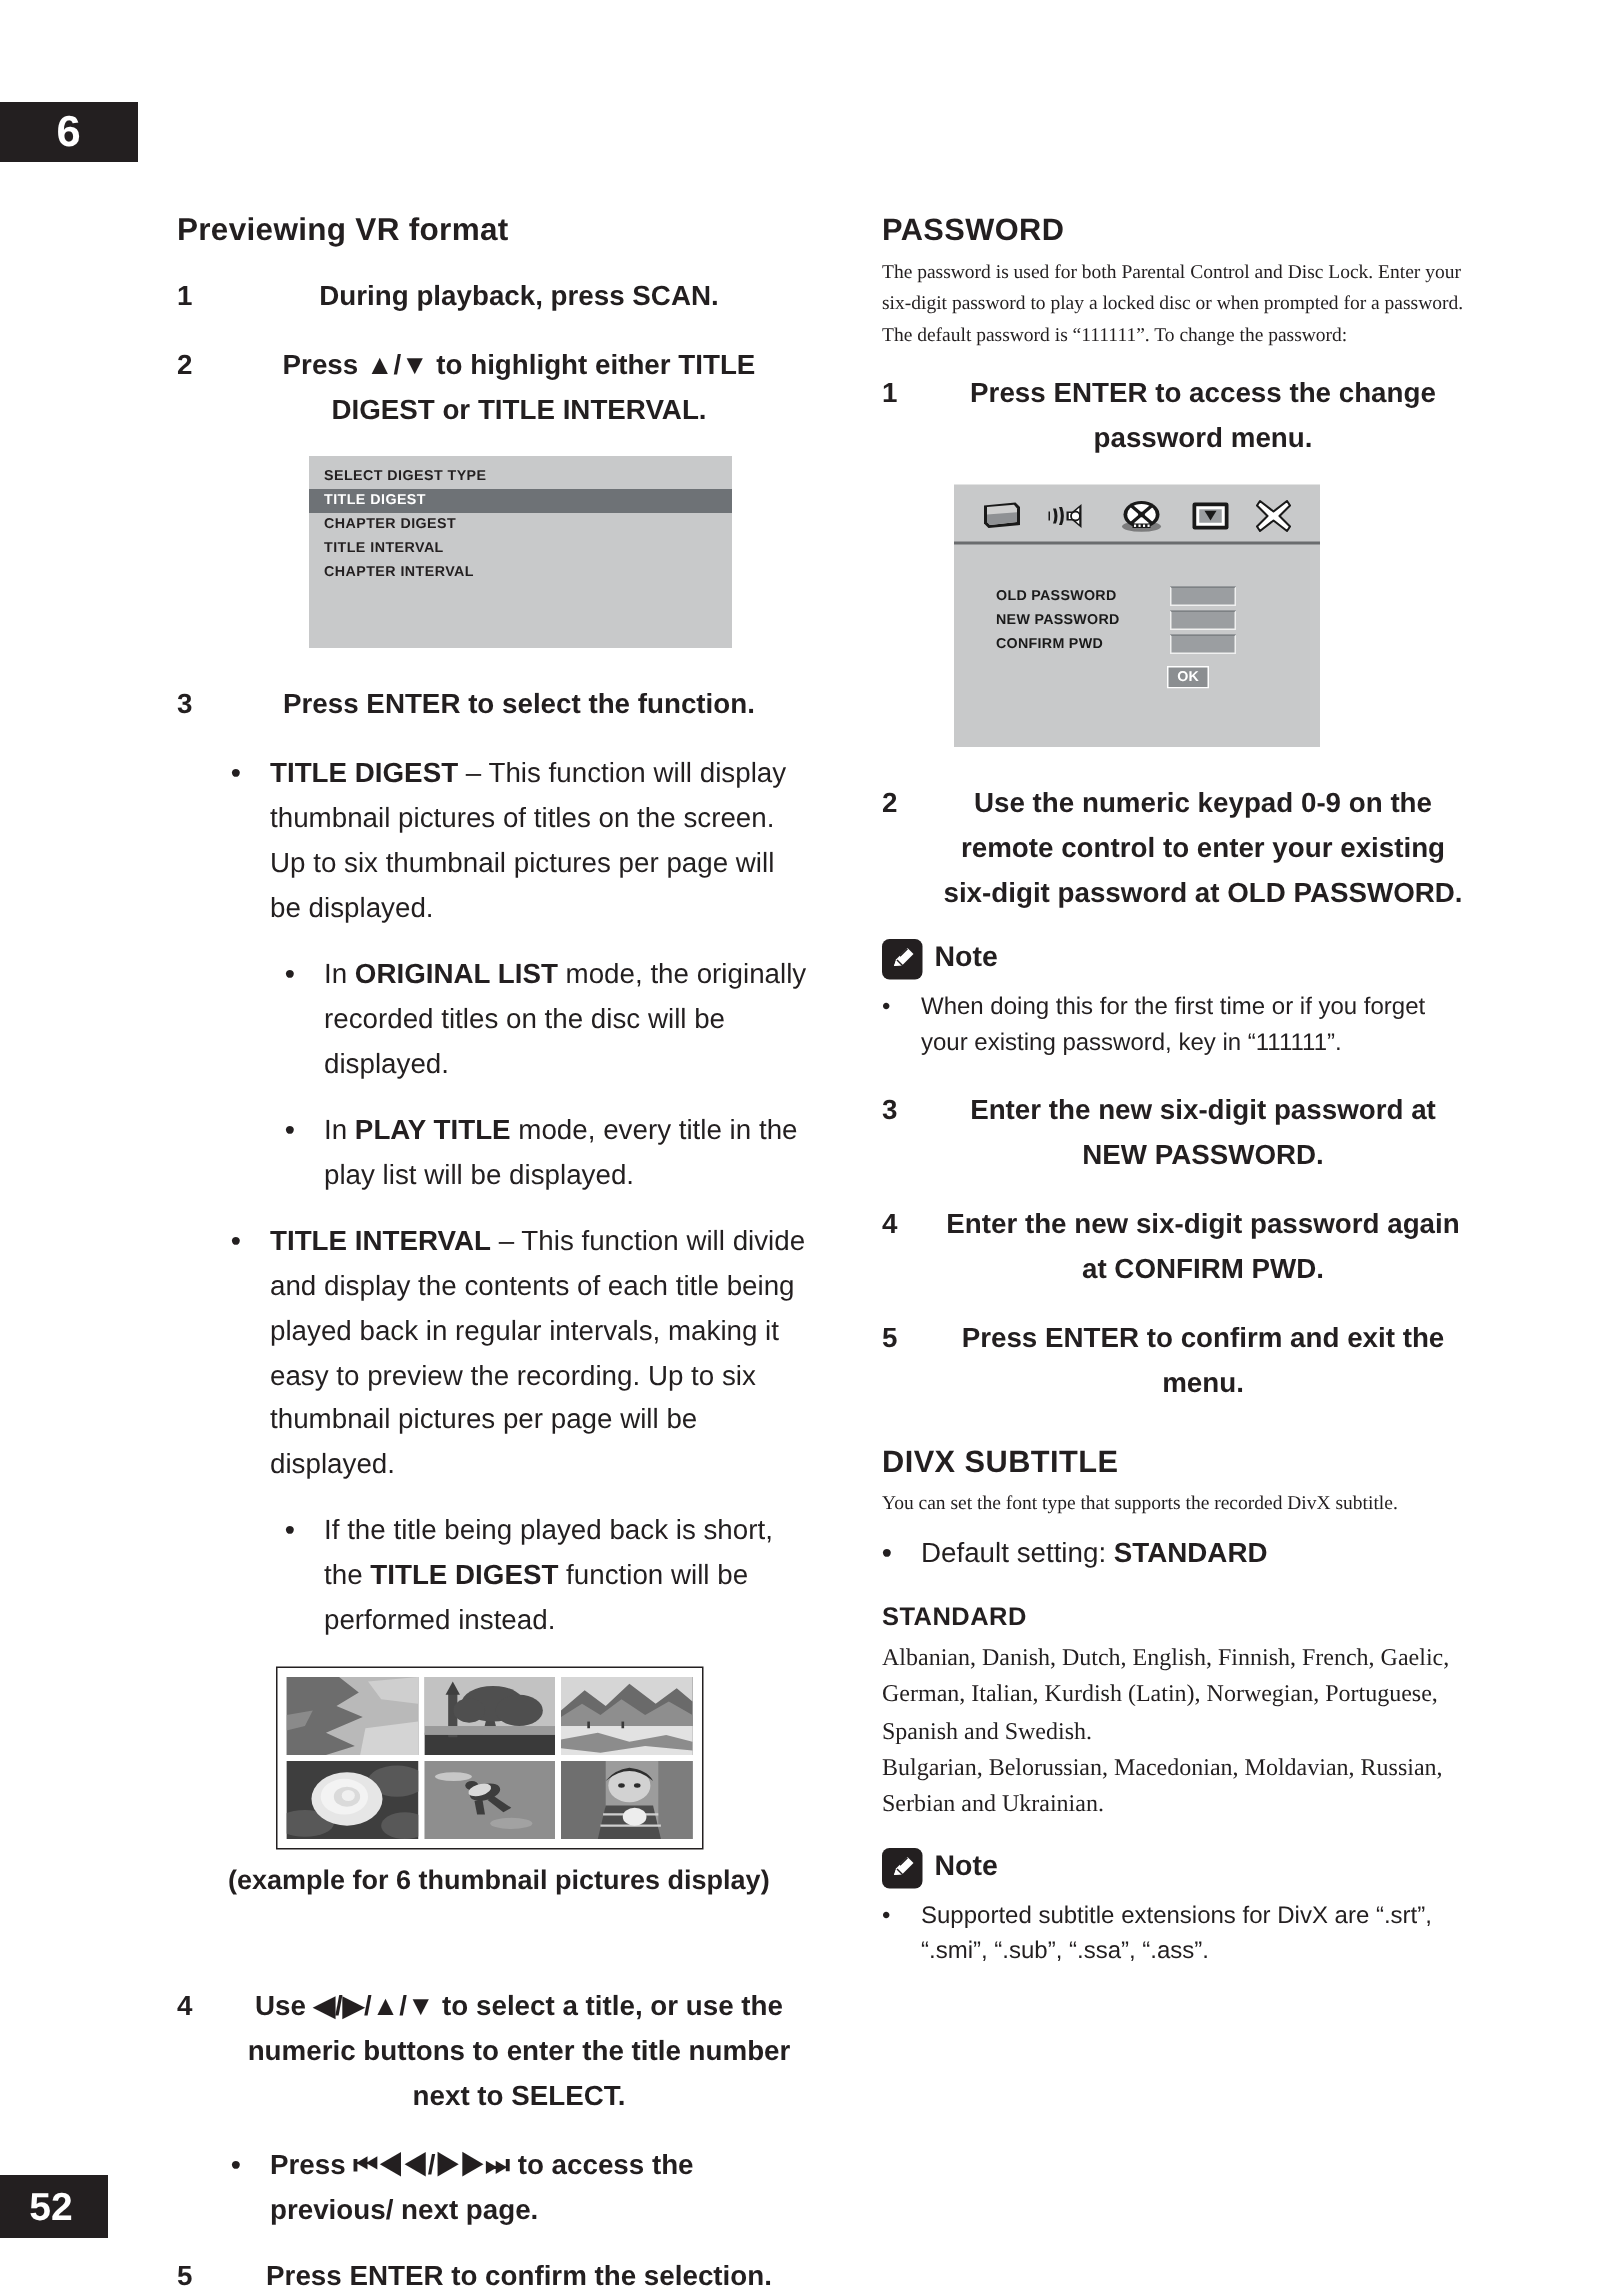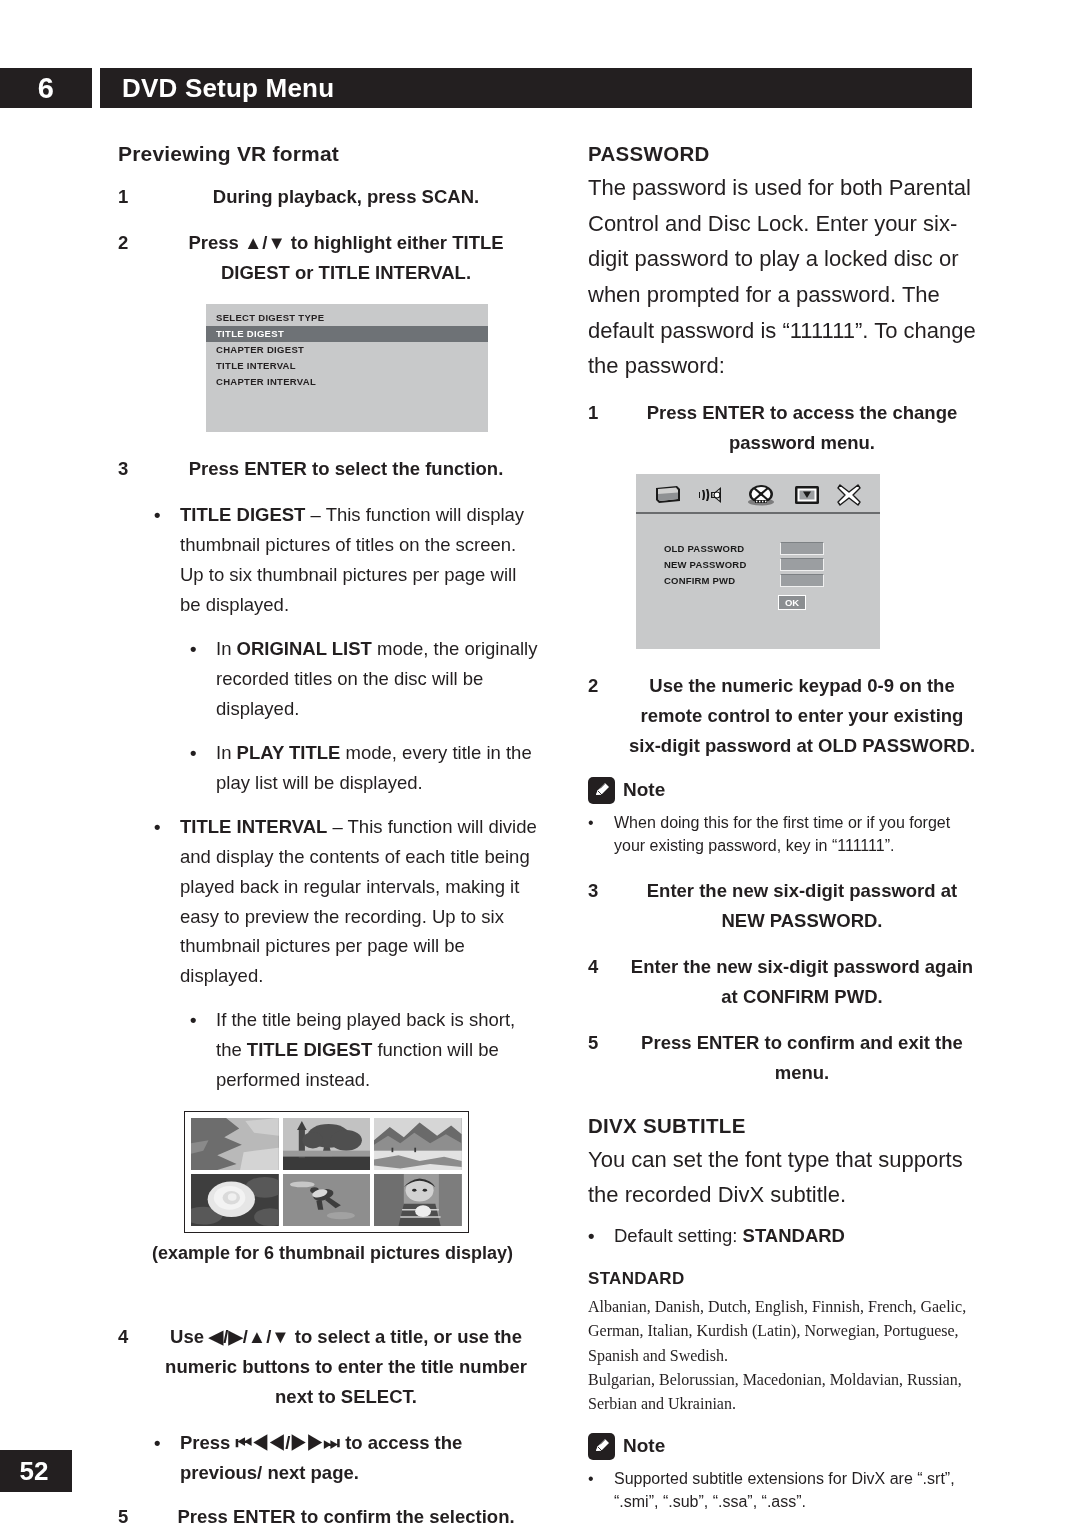--- a/index.html
+++ b/index.html
@@ -50,21 +50,21 @@
   .step .txt { flex:1;text-align:center; }
 
   
   .bullet { display:flex; font-size:18.5px; font-weight:bold; line-height:1.62; margin-bottom:14px; }
   .bullet .dot { width:26px; flex:none; text-align:left; }
   .bullet .txt { flex:1; }
   .bullet.lvl1 { margin-left:36px; }
   .bullet.lvl2 { margin-left:72px; }
   .bullet.lvl-r { margin-left:0; }
 
-  .para { font-size:22px; line-height:1.62; margin:0 0 14px 0; }
+  .para { font-size:13px; line-height:1.62; margin:0 0 14px 0;font-family:Liberation Serif, serif; }
   .para.tight { margin-bottom:8px; }
   .small-para { font-size:16px; line-height:1.52; margin:0;font-family:Liberation Serif, serif; }
 
   .reg { font-weight:normal; }
   .bold { font-weight:bold; }
 
   
   .osd-menu {
     width:282px; height:128px; background:#c8c9ca;
     margin:4px 0 22px 88px; padding:6px 0 0 0;
@@ -127,21 +127,20 @@
     display:flex; align-items:center; justify-content:center;
     font-size:26px; font-weight:bold; padding-left:14px;
   }
 </style>
 </head>
 <body>
 
 <div class="header">
   <div class="chapter-box">6</div>
   <div class="chapter-gap"></div>
-  <div class="header-bar">DVD Setup Menu</div>
 </div>
 
 <div class="col-left">
 
   <h2 class="subhead">Previewing VR format</h2>
 
   <div class="step">
     <span class="num">1</span>
     <span class="txt">During playback, press SCAN.</span>
   </div>

